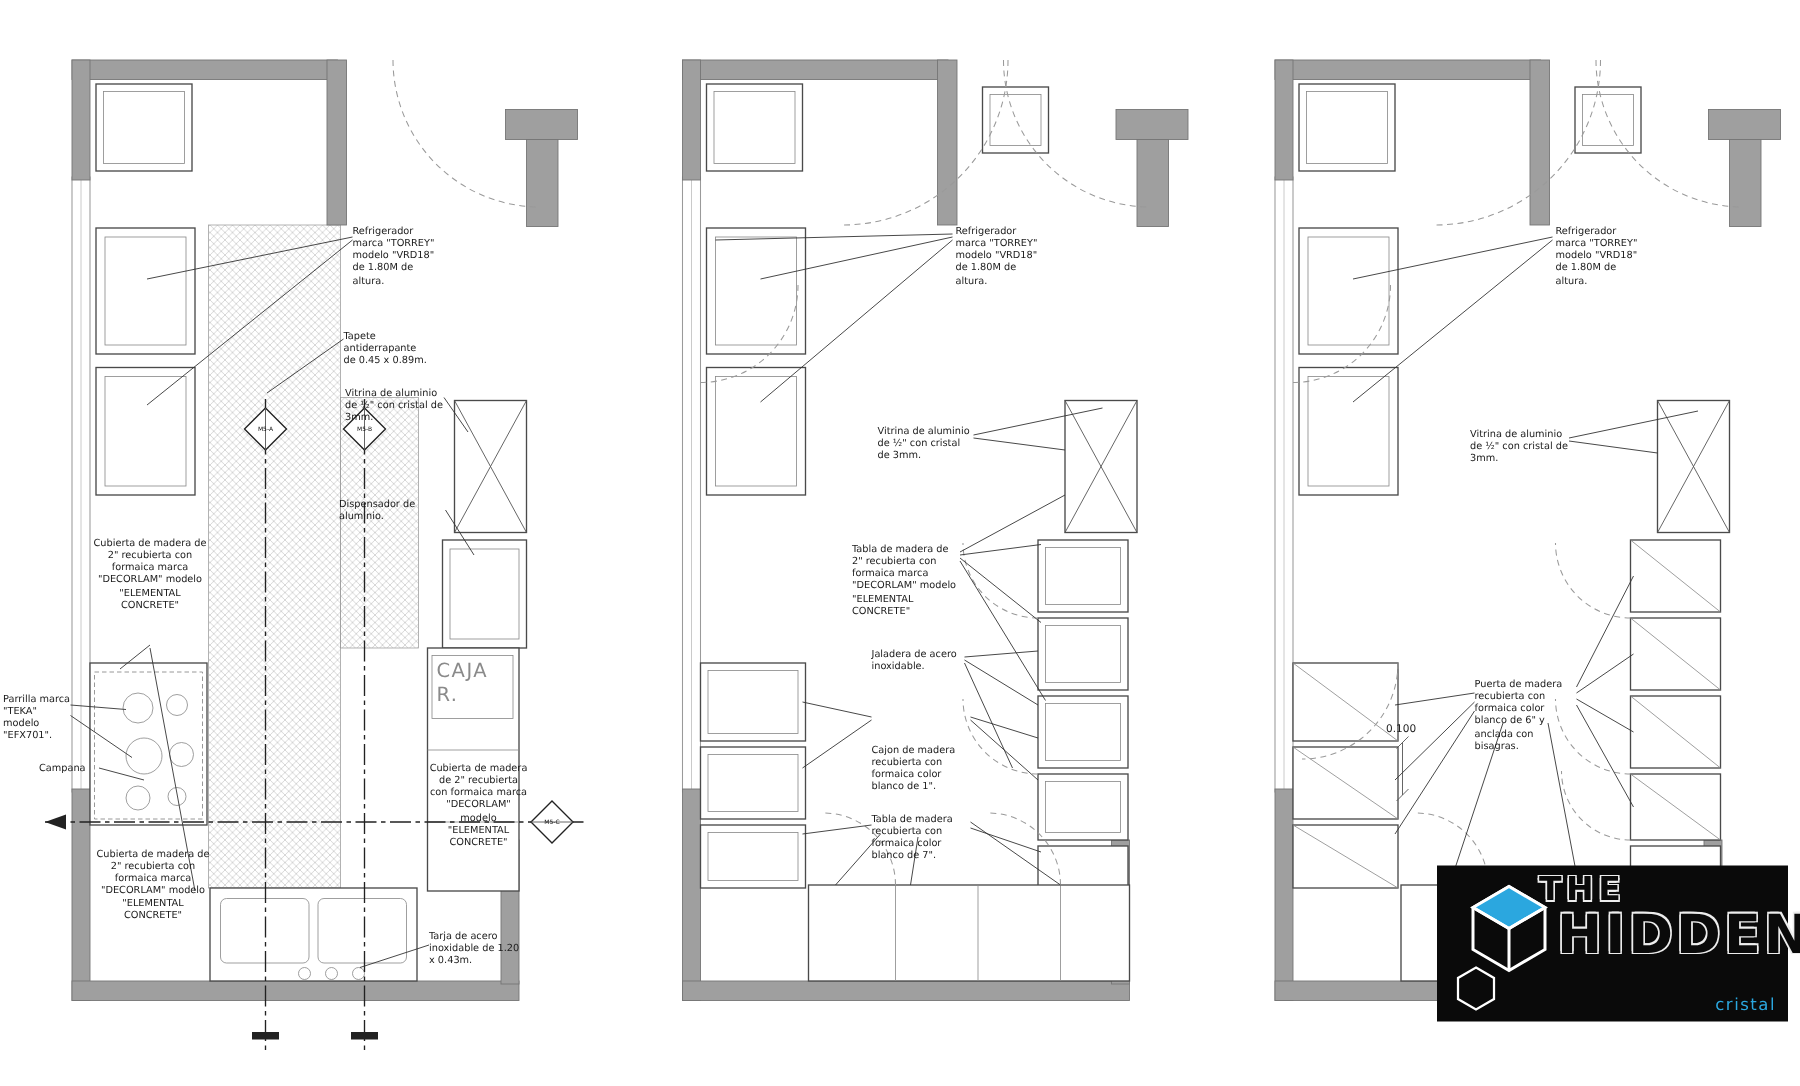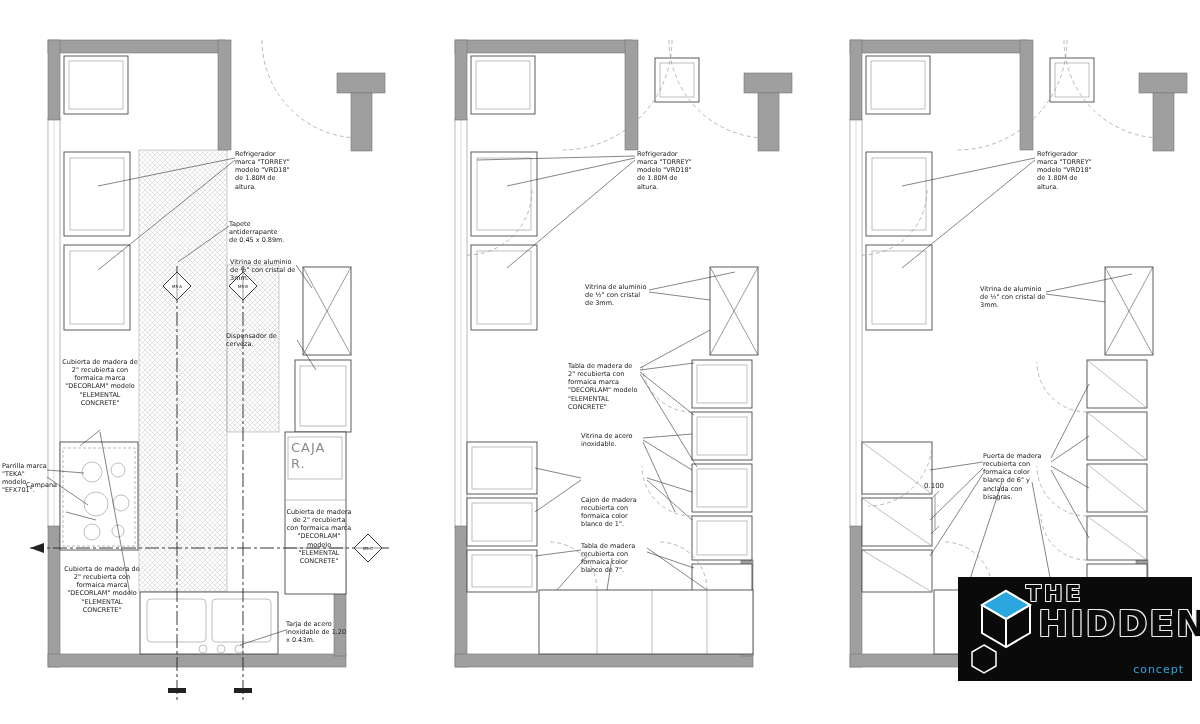--- a/index.html
+++ b/index.html
@@ -149,24 +149,24 @@
       <path d="M 47 470 L 84 473"></path>
       <path d="M 47 477 L 88 505"></path>
       <path d="M 66 512 L 96 520"></path>
       <path d="M 286 630 L 240 645"></path>
     </g>
   </svg>
 
   <div class="ann" style="left:235px;top:150px;width:58px">Refrigerador marca "TORREY" modelo "VRD18" de 1.80M de altura.</div>
   <div class="ann" style="left:229px;top:220px;width:56px">Tapete antiderrapante de 0.45 x 0.89m.</div>
   <div class="ann" style="left:230px;top:258px;width:66px">Vitrina de aluminio de ½" con cristal de 3mm.</div>
-  <div class="ann" style="left:226px;top:332px;width:72px">Dispensador de cerveza.</div>
+  <div class="ann" style="left:226px;top:332px;width:72px">Dispensador de aluminio.</div>
   <div class="ann c" style="left:62px;top:358px;width:76px">Cubierta de madera de 2" recubierta con formaica marca "DECORLAM" modelo "ELEMENTAL CONCRETE"</div>
   <div class="ann" style="left:2px;top:462px;width:46px">Parrilla marca "TEKA" modelo "EFX701".</div>
-  <div class="ann" style="left:26px;top:481px;width:40px">Campana</div>
+  <div class="ann" style="left:26px;top:508px;width:40px">Campana</div>
   <div class="ann c" style="left:286px;top:508px;width:66px">Cubierta de madera de 2" recubierta con formaica marca "DECORLAM" modelo "ELEMENTAL CONCRETE"</div>
   <div class="ann c" style="left:64px;top:565px;width:76px">Cubierta de madera de 2" recubierta con formaica marca "DECORLAM" modelo "ELEMENTAL CONCRETE"</div>
   <div class="ann" style="left:286px;top:620px;width:62px">Tarja de acero inoxidable de 1.20 x 0.43m.</div>
 
   <div class="caja">
     <div>CAJA</div>
     <div>R.</div>
   </div>
 
   <div class="mk" style="left:177px;top:286px">M5-A</div>
@@ -271,21 +271,21 @@
       <path d="M 180 556 L 150 590"></path>
       <path d="M 205 558 L 200 590"></path>
       <path d="M 240 552 L 287 568"></path>
       <path d="M 240 548 L 300 590"></path>
     </g>
   </svg>
 
   <div class="ann" style="left:230px;top:150px;width:58px">Refrigerador marca "TORREY" modelo "VRD18" de 1.80M de altura.</div>
   <div class="ann" style="left:178px;top:283px;width:64px">Vitrina de aluminio de ½" con cristal de 3mm.</div>
   <div class="ann" style="left:161px;top:362px;width:72px">Tabla de madera de 2" recubierta con formaica marca "DECORLAM" modelo "ELEMENTAL CONCRETE"</div>
-  <div class="ann" style="left:174px;top:432px;width:62px">Vitrina de acero inoxidable.</div>
+  <div class="ann" style="left:174px;top:432px;width:62px">Jaladera de acero inoxidable.</div>
   <div class="ann" style="left:174px;top:496px;width:66px">Cajon de madera recubierta con formaica color blanco de 1".</div>
   <div class="ann" style="left:174px;top:542px;width:66px">Tabla de madera recubierta con formaica color blanco de 7".</div>
 </div>
 
 <div class="panel" id="p3">
   <svg class="plan" viewBox="0 0 400 724">
     <rect x="48" y="118" width="12" height="410" fill="#fff" stroke="#9a9a9a" stroke-width="0.7"></rect>
     <line x1="54" y1="118" x2="54" y2="528" stroke="#c4c4c4" stroke-width="0.6"></line>
 
     <g class="w">
@@ -397,14 +397,14 @@
   <svg class="logo-cube" width="78" height="92" viewBox="0 0 78 92">
     <polygon points="40,8 64,22 64,50 40,64 16,50 16,22" fill="#0a0a0a" stroke="#fff" stroke-width="2"></polygon>
     <polygon points="16,22 40,8 64,22 40,36" fill="#2ba7df" stroke="#fff" stroke-width="2"></polygon>
     <line x1="16" y1="22" x2="40" y2="36" stroke="#fff" stroke-width="2"></line>
     <line x1="64" y1="22" x2="40" y2="36" stroke="#fff" stroke-width="2"></line>
     <line x1="40" y1="36" x2="40" y2="64" stroke="#fff" stroke-width="2"></line>
     <polygon points="18,62 30,69 30,83 18,90 6,83 6,69" fill="#0a0a0a" stroke="#fff" stroke-width="1.5"></polygon>
   </svg>
   <div class="hollow logo-the">THE</div>
   <div class="hollow logo-hidden">HIDDEN</div>
-  <div class="logo-concept">concept</div>
+  <div class="logo-concept">cristal</div>
 </div>
 
 </body></html>

